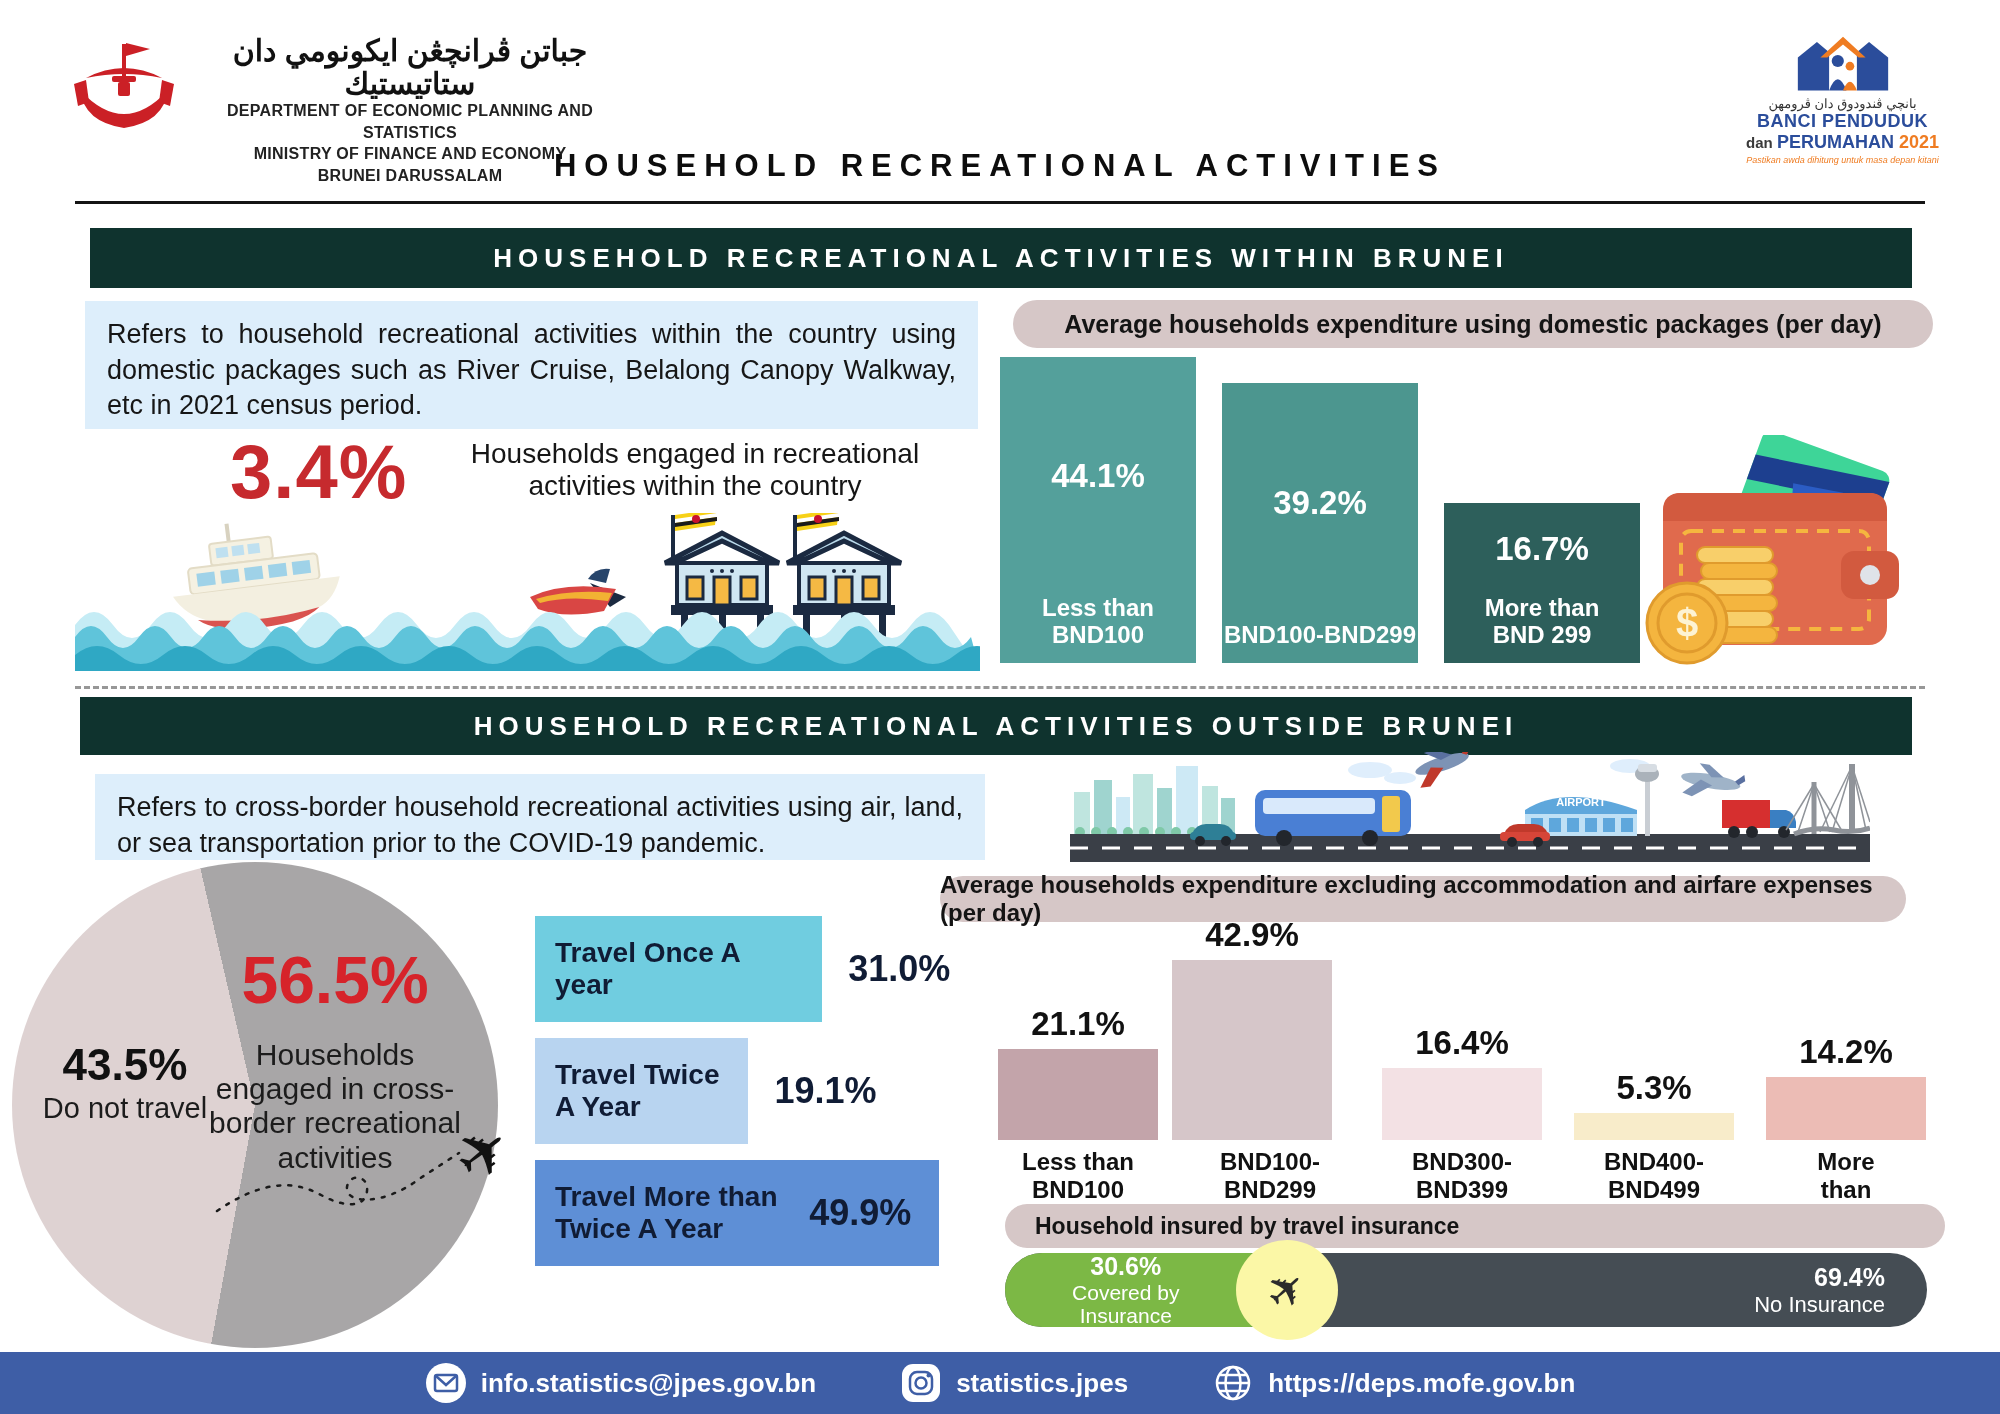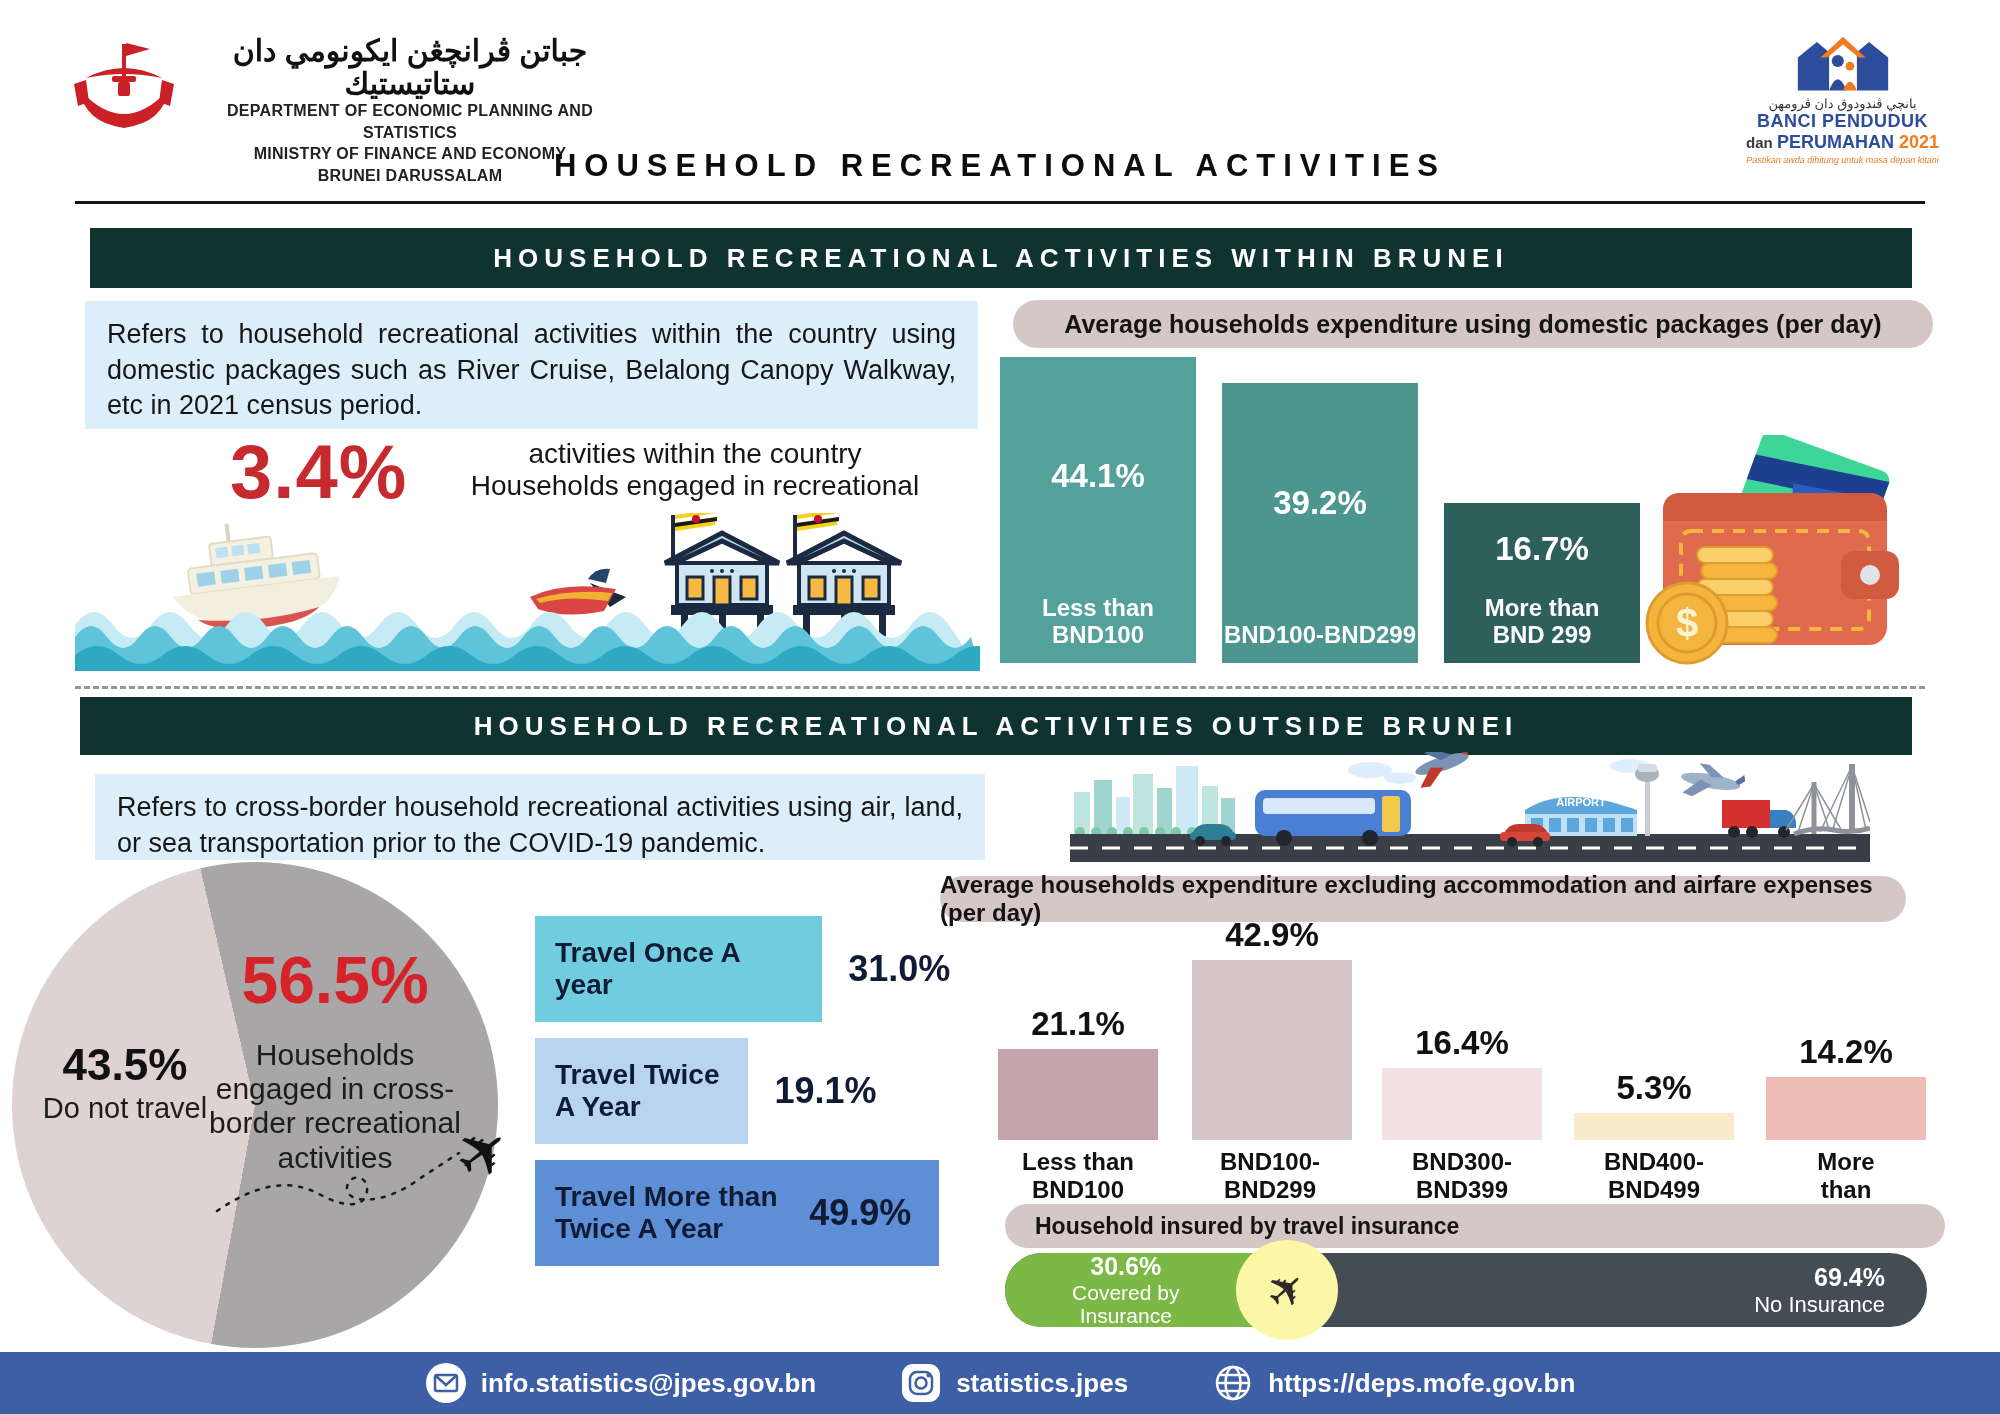--- a/index.html
+++ b/index.html
@@ -130,22 +130,22 @@
 
   <div class="abs page-title">HOUSEHOLD RECREATIONAL ACTIVITIES</div>
   <div class="abs title-rule"></div>
 
   <div class="abs banner banner1">HOUSEHOLD RECREATIONAL ACTIVITIES WITHIN BRUNEI</div>
 
   <div class="abs desc-box desc1">Refers to household recreational activities within the country using domestic packages such as River Cruise, Belalong Canopy Walkway, etc in 2021 census period.</div>
 
   <div class="abs stat-value">3.4%</div>
   <div class="abs stat-label">
+    <div>Households engaged in recreational</div>
     <div>activities within the country</div>
-    <div>Households engaged in recreational</div>
   </div>
 
   <svg class="abs" style="left:75px; top:513px;" width="905" height="158" viewBox="0 0 905 158">
 
     <g transform="translate(95,6) rotate(-7,100,80)">
       <rect x="64" y="0" width="4" height="20" fill="#d8d2c0"></rect>
       <rect x="46" y="18" width="62" height="22" rx="3" fill="#f5f1e2" stroke="#e3dcc6" stroke-width="2"></rect>
       <rect x="52" y="23" width="12" height="10" fill="#bfe0f0"></rect> 
         <rect x="68" y="23" width="12" height="10" fill="#bfe0f0"></rect> 
         <rect x="84" y="23" width="12" height="10" fill="#bfe0f0"></rect>
@@ -385,21 +385,21 @@
     <div class="lbl" style="width:270px;">Travel More than Twice A Year</div>
     <div class="t-val-in">49.9%</div>
   </div>
 
   <div class="abs pill pill2">Average households expenditure excluding accommodation and airfare expenses (per day)</div>
   <div class="abs s2-chart">
     <div class="s2-slot" style="left:0;">
       <div class="val">21.1%</div>
       <div class="bar" style="background: rgb(195, 164, 170); height: 91.455px;"></div>
     </div>
-    <div class="s2-slot" style="left:194px;margin-top:28px;">
+    <div class="s2-slot" style="left:174px;margin-top:28px;">
       <div class="val">42.9%</div>
       <div class="bar" style="background: rgb(214, 198, 201); height: 179.745px;"></div>
     </div>
     <div class="s2-slot" style="left:384px;">
       <div class="val">16.4%</div>
       <div class="bar" style="background: rgb(243, 225, 228); height: 72.42px;"></div>
     </div>
     <div class="s2-slot" style="left:576px;">
       <div class="val">5.3%</div>
       <div class="bar" style="background: rgb(248, 236, 202); height: 27.465px;"></div>

